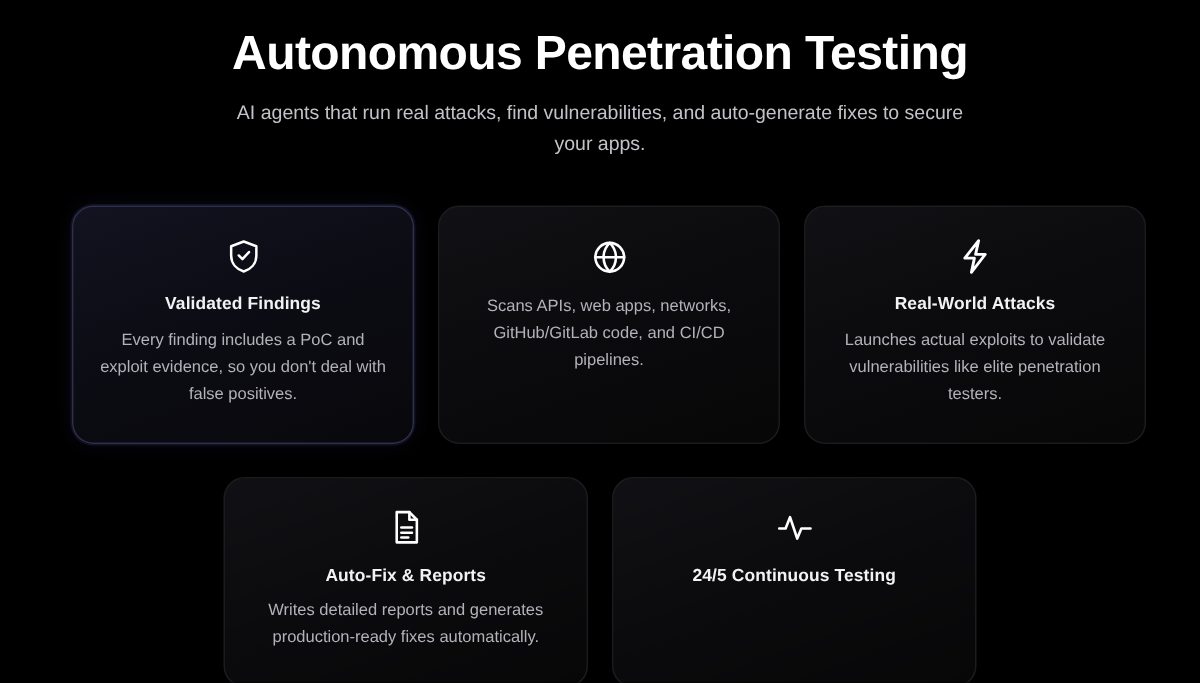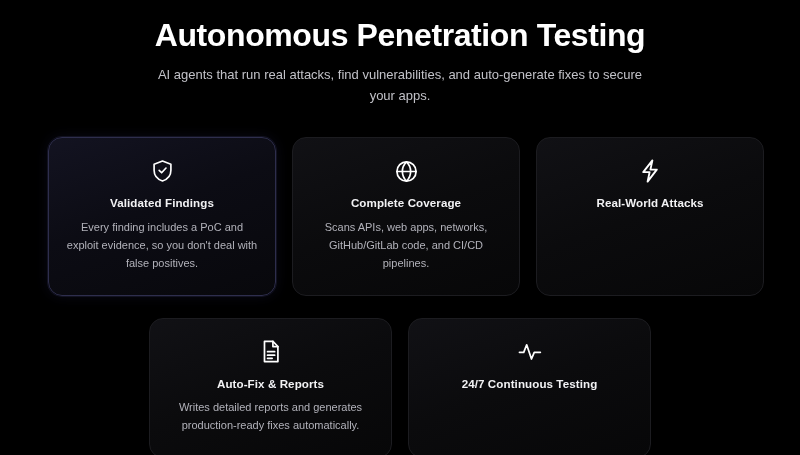--- a/index.html
+++ b/index.html
@@ -138,31 +138,31 @@
     </div>
 
     <div class="card tall">
       <div class="card-icon">
         <svg width="23" height="23" viewBox="0 0 24 24" fill="none" stroke="#ffffff" stroke-width="1.8" stroke-linecap="round" stroke-linejoin="round">
           <circle cx="12" cy="12" r="10"></circle>
           <line x1="2" y1="12" x2="22" y2="12"></line>
           <path d="M12 2 C14.8 4.7 16.3 8.3 16.3 12 C16.3 15.7 14.8 19.3 12 22 C9.2 19.3 7.7 15.7 7.7 12 C7.7 8.3 9.2 4.7 12 2 Z"></path>
         </svg>
       </div>
-      <div class="card-title">Complete Coverage</div>
       <div class="card-desc">Scans APIs, web apps, networks, GitHub/GitLab code, and CI/CD pipelines.</div>
     </div>
 
     <div class="card tall">
       <div class="card-icon">
         <svg width="20" height="24" viewBox="0 0 20 24" fill="none" stroke="#ffffff" stroke-width="1.9" stroke-linecap="round" stroke-linejoin="round">
           <path d="M12.4 1.4 L3.2 13.1 H9.6 L7.6 22.6 L16.8 10.6 H10.4 Z"></path>
         </svg>
       </div>
       <div class="card-title">Real-World Attacks</div>
+      <div class="card-desc">Launches actual exploits to validate vulnerabilities like elite penetration testers.</div>
     </div>
 
   </div>
 
   <div class="grid-row row-bottom">
 
     <div class="card short">
       <div class="card-icon">
         <svg width="20" height="23" viewBox="0 0 20 24" fill="none" stroke="#ffffff" stroke-width="1.8" stroke-linecap="round" stroke-linejoin="round">
           <path d="M3.2 1.5 H12 L17.2 6.8 V22.5 H3.2 Z"></path>
@@ -175,18 +175,18 @@
       <div class="card-title">Auto-Fix &amp; Reports</div>
       <div class="card-desc">Writes detailed reports and generates production-ready fixes automatically.</div>
     </div>
 
     <div class="card short">
       <div class="card-icon">
         <svg width="24" height="22" viewBox="0 0 26 22" fill="none" stroke="#ffffff" stroke-width="1.9" stroke-linecap="round" stroke-linejoin="round">
           <path d="M1.6 11.4 H6.2 L9.4 3.2 L14.6 18.6 L17.6 11.4 H24.2"></path>
         </svg>
       </div>
-      <div class="card-title">24/7 Continuous Testing</div>
+      <div class="card-title">24/5 Continuous Testing</div>
     </div>
 
   </div>
 
 </div>
 
 </body></html>

